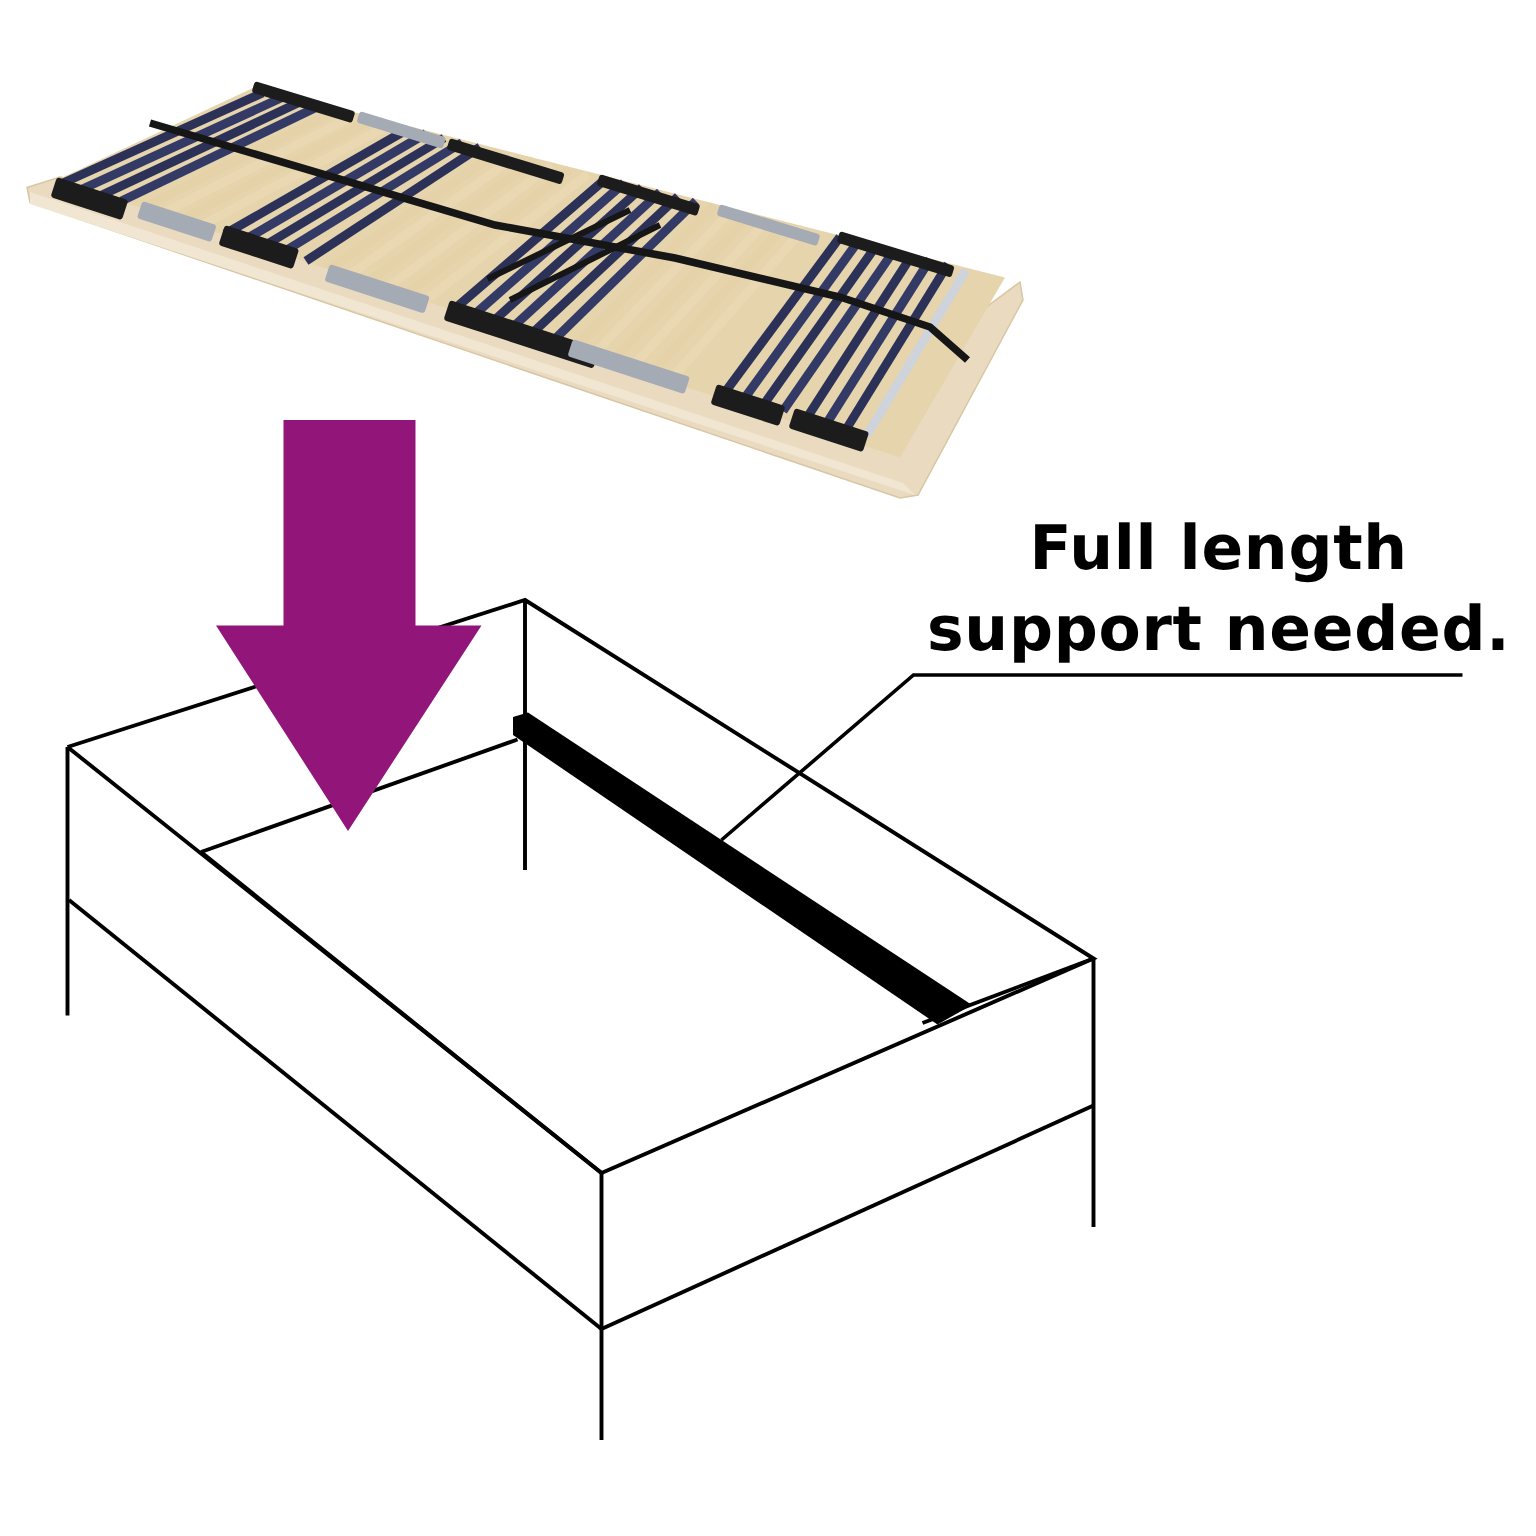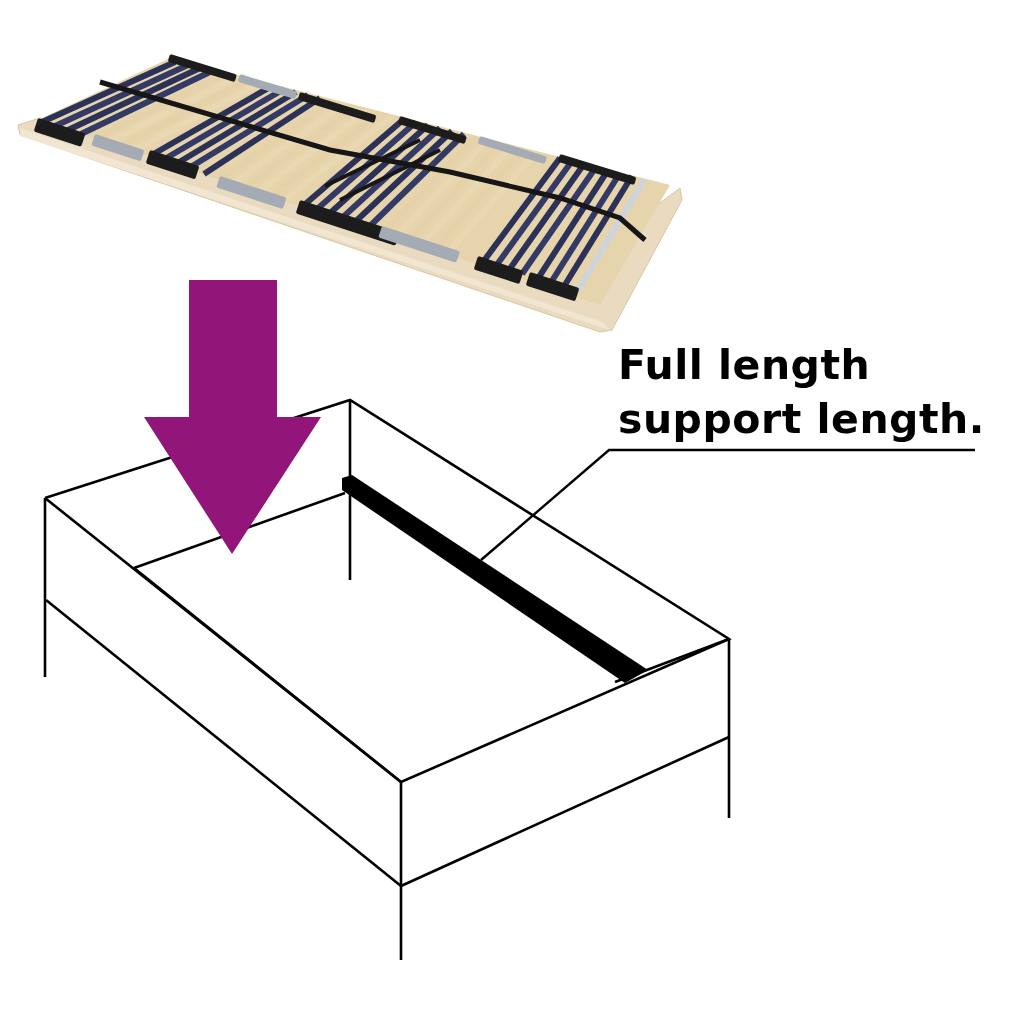--- a/index.html
+++ b/index.html
@@ -1,21 +1,21 @@
 <!DOCTYPE html>
 <html><head>
 <meta charset="utf-8">
 <style>
   html, body { margin:0; padding:0; background:#ffffff; }
   body { width:1024px; height:1024px; position:relative; overflow:hidden; font-family:"DejaVu Sans", sans-serif; }
   #stage { position:absolute; left:0; top:0; width:1024px; height:1024px; }
   .callout-text {
     position:absolute; left:618px; top:338px;
     font-family:"DejaVu Sans", sans-serif; font-weight:bold;
-    font-size:41px; line-height:54px; color:#000; letter-spacing:0.5px;
+    font-size:41px; line-height:54px; color:#000; letter-spacing:0.5px;text-align:center;
   }
   .callout-text div { white-space:nowrap; }
 </style>
 </head>
 <body>
 
 <div id="stage">
 <svg width="1024" height="1024" viewBox="0 0 1024 1024" xmlns="http://www.w3.org/2000/svg">
   <defs>
     <linearGradient id="blueSlat" x1="0" y1="0" x2="1" y2="0">
@@ -123,14 +123,14 @@
   <polygon points="342,478 352,475 648,670 625,683 342,490" fill="#000"></polygon>
 
   <polyline points="481,560 609,450 975,450" fill="none" stroke="#000" stroke-width="2.4"></polyline>
 
   <polygon points="189,280 277,280 277,417 321,417 232,554 144,417 189,417" fill="#921579"></polygon>
 </svg>
 </div>
 
 <div class="callout-text">
   <div>Full length</div>
-  <div>support length.</div>
+  <div>support needed.</div>
 </div>
 
 </body></html>

